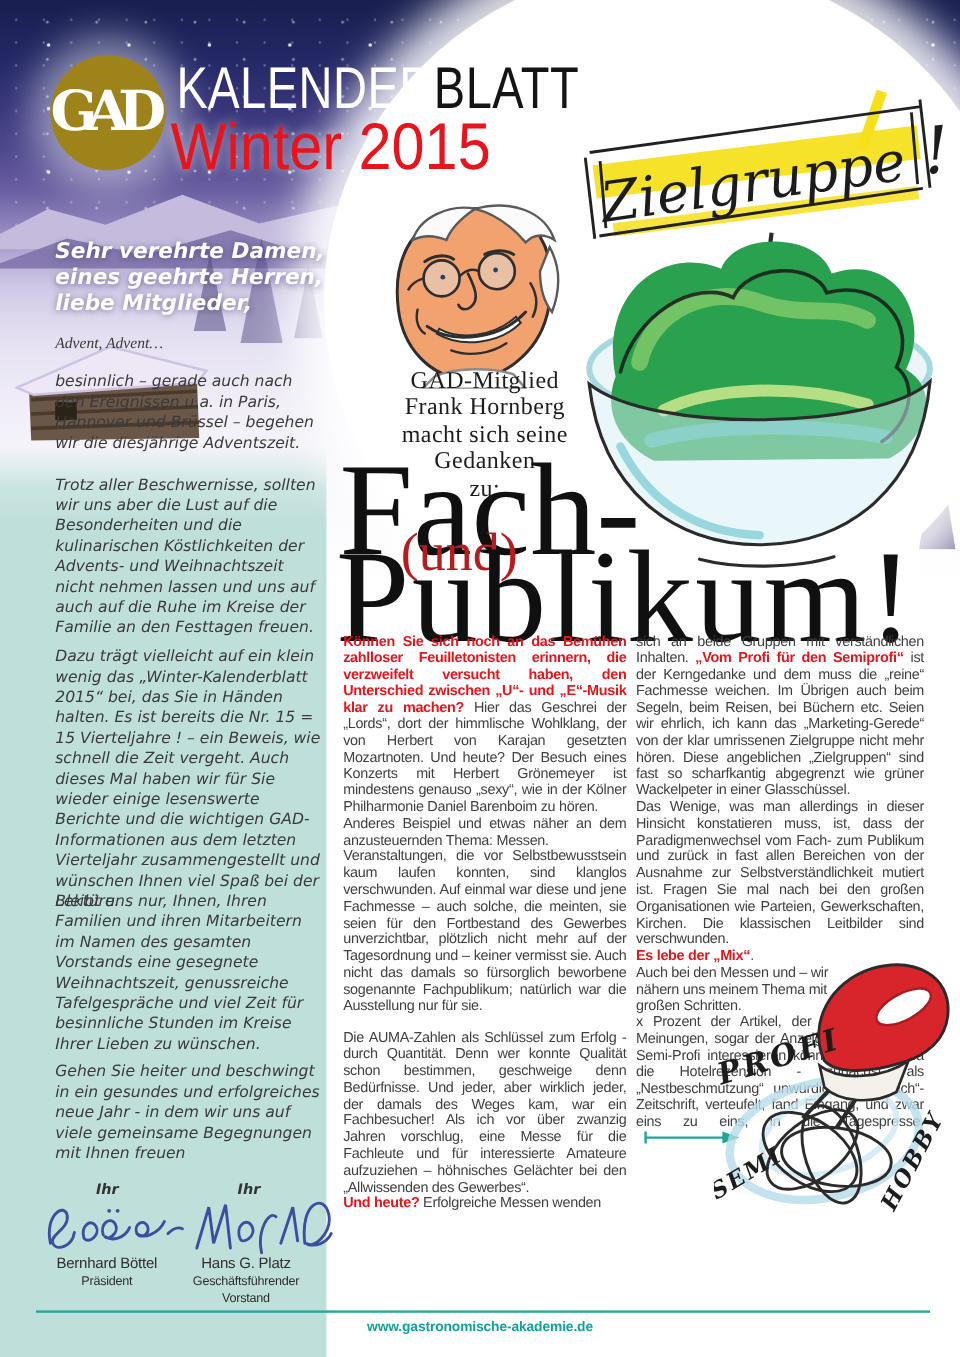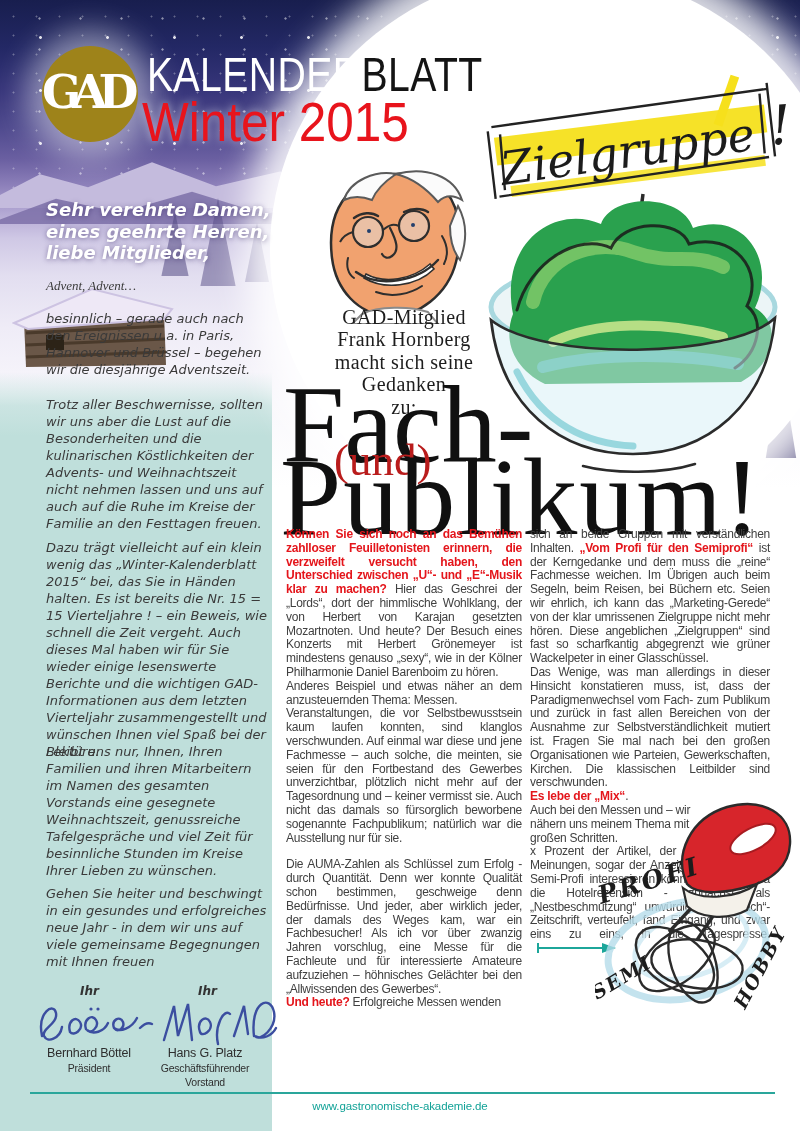--- a/index.html
+++ b/index.html
@@ -67,21 +67,21 @@
   .col p{margin:0;}
   .col p.gap{margin-top:13px;}
   .red{color:#e4151b;font-weight:bold;}
   .narrow1{width:178px;text-align:left;margin-top:2px;}
   .narrow2{width:138px;text-align:left;margin-top:44px;}
   .wide-after{margin-top:6px;}
   .arrow-wrap{display:inline-block;vertical-align:baseline;margin-left:6px;}
   
   .rule{position:absolute;left:30px;top:1092px;width:745px;height:2px;background:#2aa69b;}
   .footer-url{position:absolute;left:0;top:1100px;width:800px;text-align:center;
-    font-size:11.5px;letter-spacing:-.1px;color:#12a297;font-weight:normal;cursor:pointer;}
+    font-size:11.5px;letter-spacing:-.1px;color:#12a297;font-weight:bold;cursor:pointer;}
   .illu{position:absolute;}
   svg text.hand{font-family:"DejaVu Serif",serif;font-style:italic;fill:#1c1c1c;}
 </style>
 </head>
 <body>
 
 <div id="page">
 
   <div class="photo">
     <div class="stars"></div>

